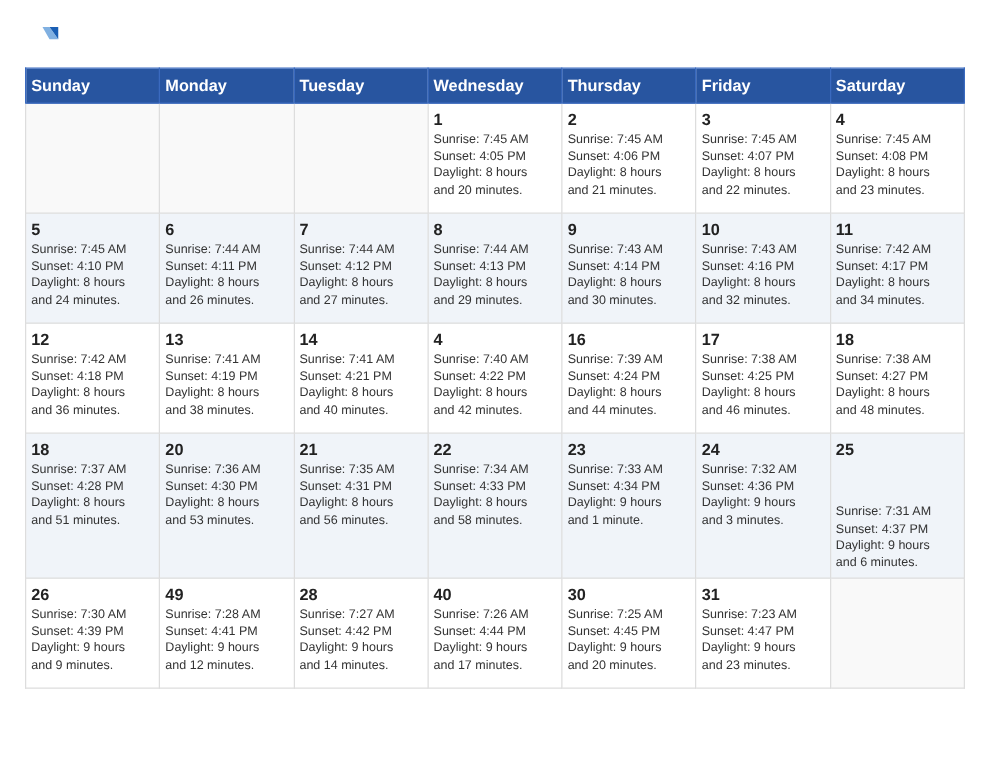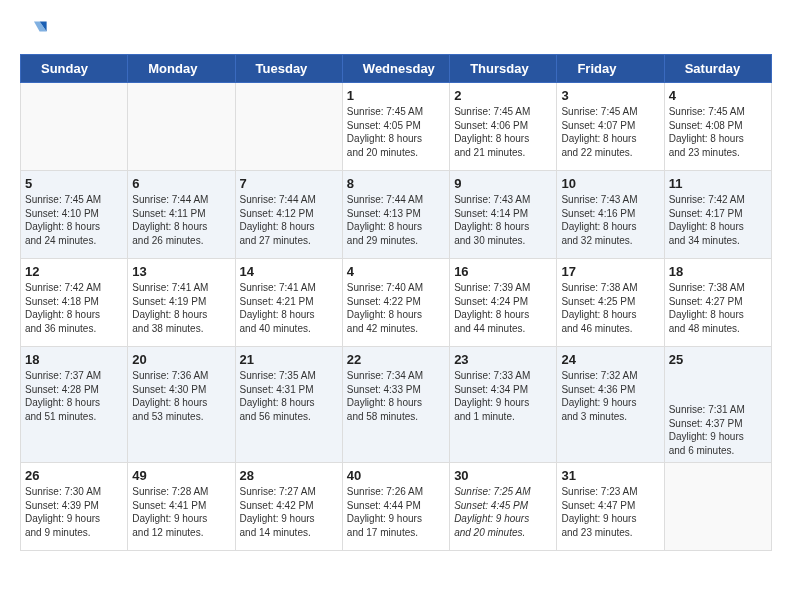--- a/index.html
+++ b/index.html
@@ -53,21 +53,21 @@
       border-collapse: collapse;
       table-layout: fixed;
     }
     thead tr {
       background: #2855a0;
     }
     thead th {
       color: #fff;
       font-size: 13px;
       font-weight: bold;
-      padding: 6px 20px;
+      padding: 6px 4px;
       text-align: left;
       border: 1px solid #3a6abf;
     }
     tbody tr {
       border-bottom: 1px solid #ccc;
     }
     tbody td {
       vertical-align: top;
       font-size: 10.5px;
       color: #222;
@@ -338,21 +338,21 @@
           </td>
           <td>
             <span class="day-num">40</span>
             <div class="day-info" style="white-space: pre-line;">Sunrise: 7:26 AM
 Sunset: 4:44 PM
 Daylight: 9 hours
 and 17 minutes.</div>
           </td>
           <td>
             <span class="day-num">30</span>
-            <div class="day-info" style="white-space: pre-line; font-style: italic;">Sunrise: 7:25 AM
+            <div class="day-info" style="white-space: pre-line;">Sunrise: 7:25 AM
 Sunset: 4:45 PM
 Daylight: 9 hours
 and 20 minutes.</div>
           </td>
           <td>
             <span class="day-num">31</span>
             <div class="day-info" style="white-space: pre-line;">Sunrise: 7:23 AM
 Sunset: 4:47 PM
 Daylight: 9 hours
 and 23 minutes.</div>

